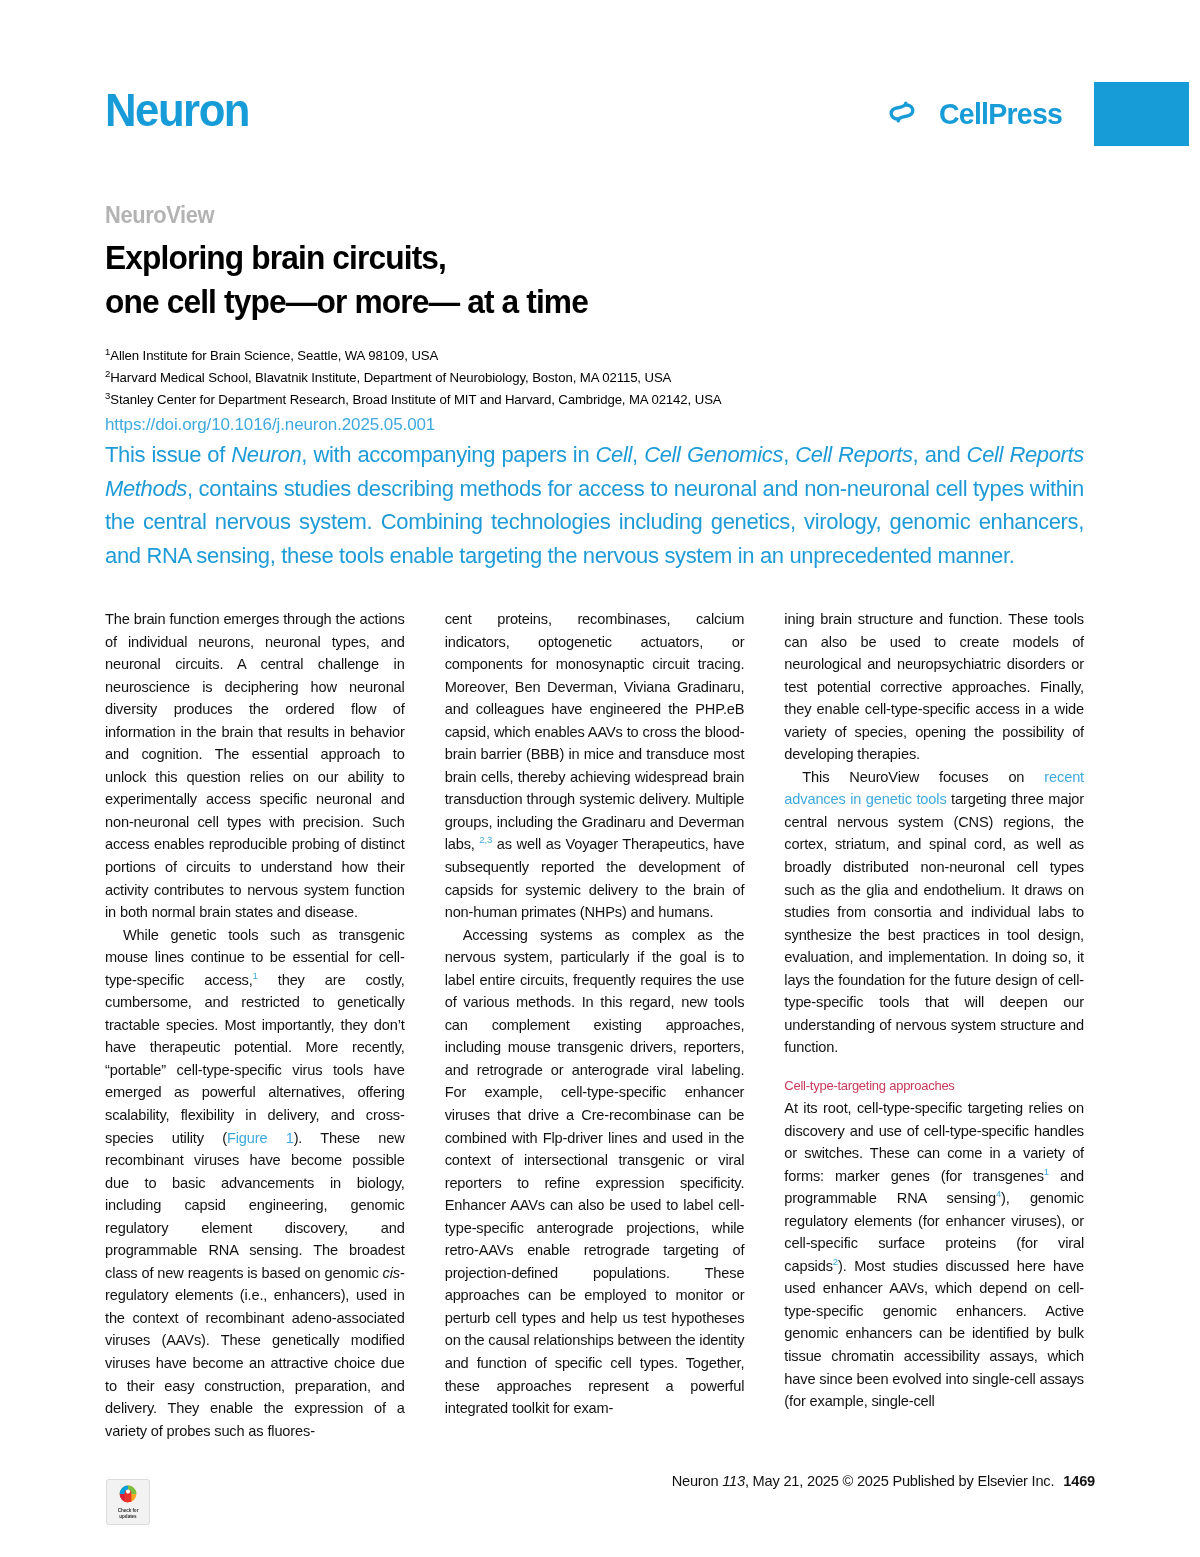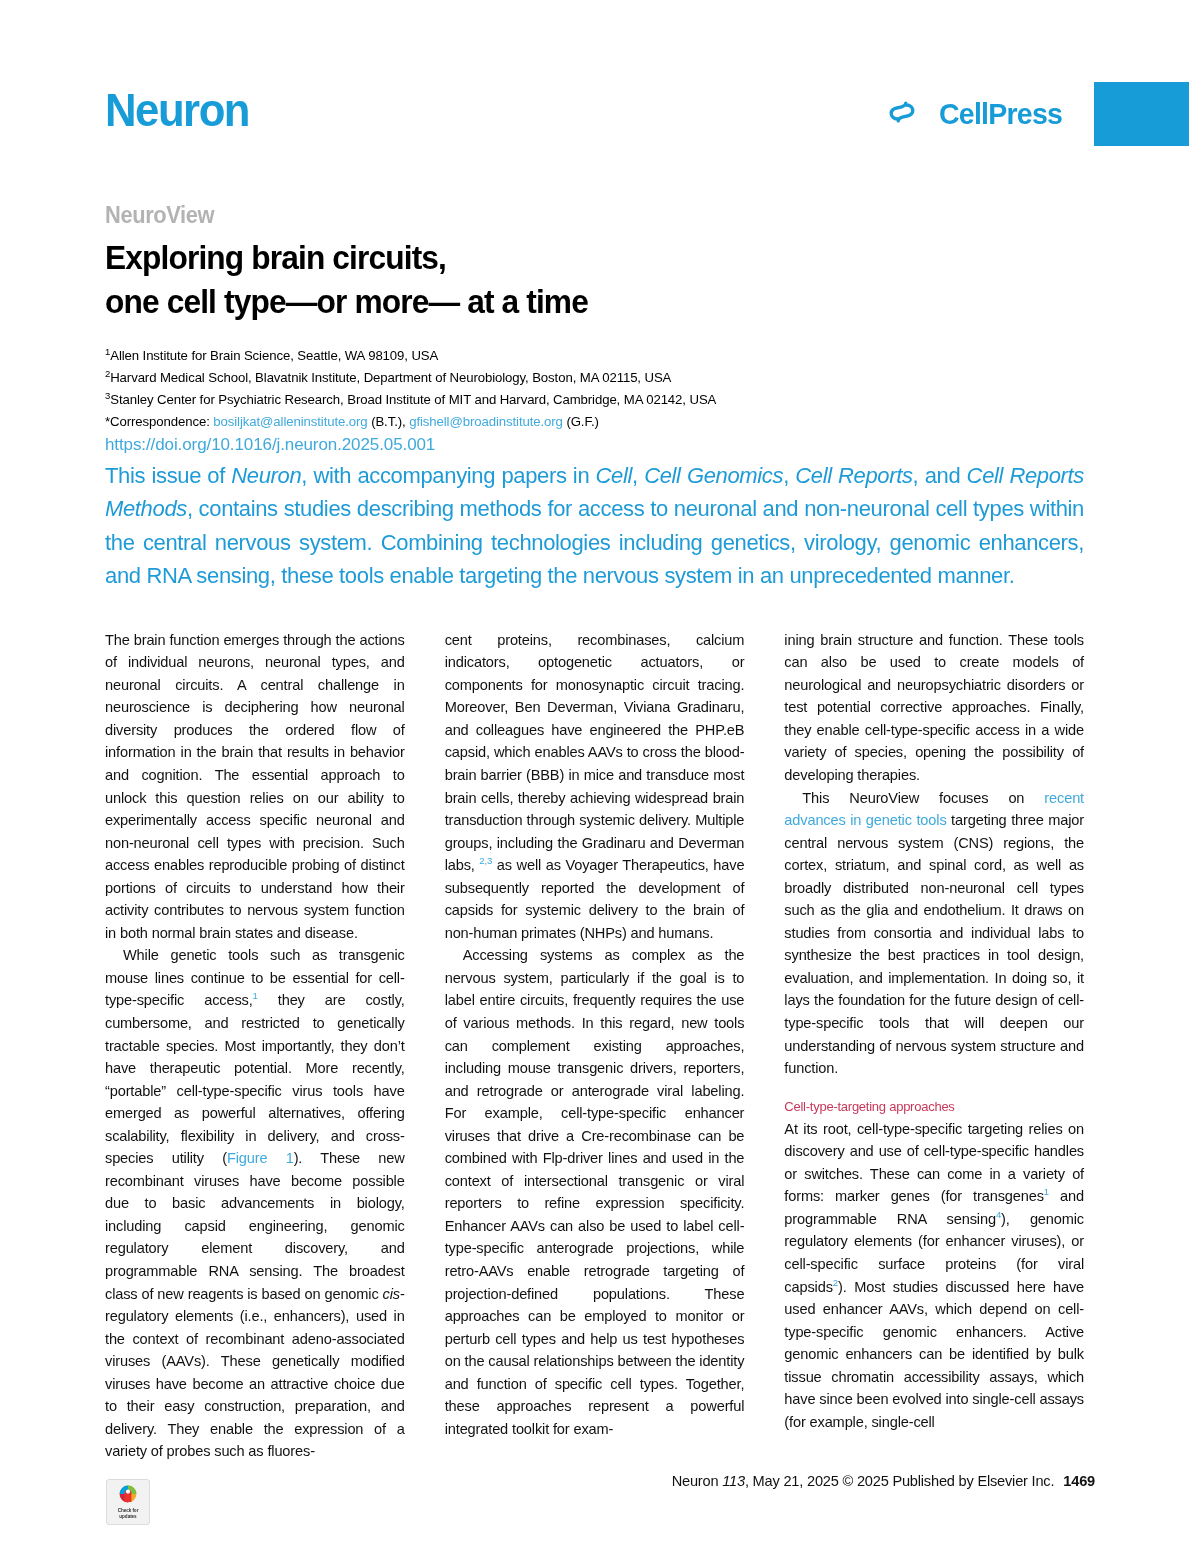--- a/index.html
+++ b/index.html
@@ -234,28 +234,21 @@
     <div class="kicker">NeuroView</div>
     <h1 class="title">
       <span>Exploring brain circuits,</span><br>
       <span>one cell type—or more— at a time</span>
     </h1>
 
 
     <div class="affils">
       <div class="affil-line"><sup>1</sup><span>Allen Institute for Brain Science, Seattle, WA 98109, USA</span></div>
       <div class="affil-line"><sup>2</sup><span>Harvard Medical School, Blavatnik Institute, Department of Neurobiology, Boston, MA 02115, USA</span></div>
-      <div class="affil-line"><sup>3</sup><span>Stanley Center for Psychiatric Research, Broad Institute of MIT and Harvard, Cambridge, MA 02142, USA</span></div>
-      <div class="affil-line">
-        <span>*Correspondence:</span>
-        <a class="link" href="#">bosiljkat@alleninstitute.org</a>
-        <span>(B.T.),</span>
-        <a class="link" href="#">gfishell@broadinstitute.org</a>
-        <span>(G.F.)</span>
-      </div>
+      <div class="affil-line"><sup>3</sup><span>Stanley Center for Department Research, Broad Institute of MIT and Harvard, Cambridge, MA 02142, USA</span></div>
       <div class="doi-line"><a class="link" href="#">https://doi.org/10.1016/j.neuron.2025.05.001</a></div>
     </div>
 
     <div class="abstract">
       <span>This issue of </span><i>Neuron</i><span>, with accompanying papers in </span><i>Cell</i><span>, </span><i>Cell Genomics</i><span>, </span><i>Cell Reports</i><span>, and </span><i>Cell Reports Methods</i><span>, contains studies describing methods for access to neuronal and non-neuronal cell types within the central nervous system. Combining technologies including genetics, virology, genomic enhancers, and RNA sensing, these tools enable targeting the nervous system in an unprecedented manner.</span>
     </div>
 
     <div class="columns">
 
       <div class="col">

